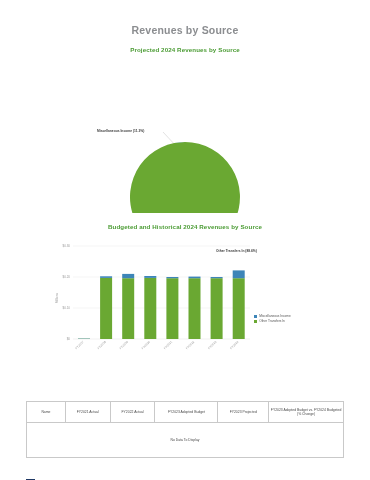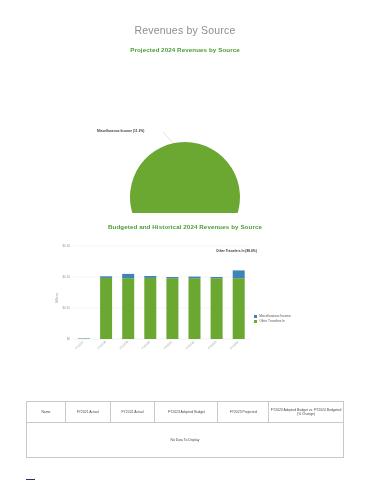--- a/index.html
+++ b/index.html
@@ -21,20 +21,21 @@
     height: 480px;
   }
 
   
   .page-title {
     text-align: center;
     font-size: 10.5px;
     color: #8b8d90;
     letter-spacing: .2px;
     margin-top: 24px;
+    font-weight: bold;
   }
   .section-title {
     text-align: center;
     font-size: 6.2px;
     font-weight: bold;
     color: #4a9b33;
     margin-top: 10px;
     letter-spacing: .1px;
   }
 

